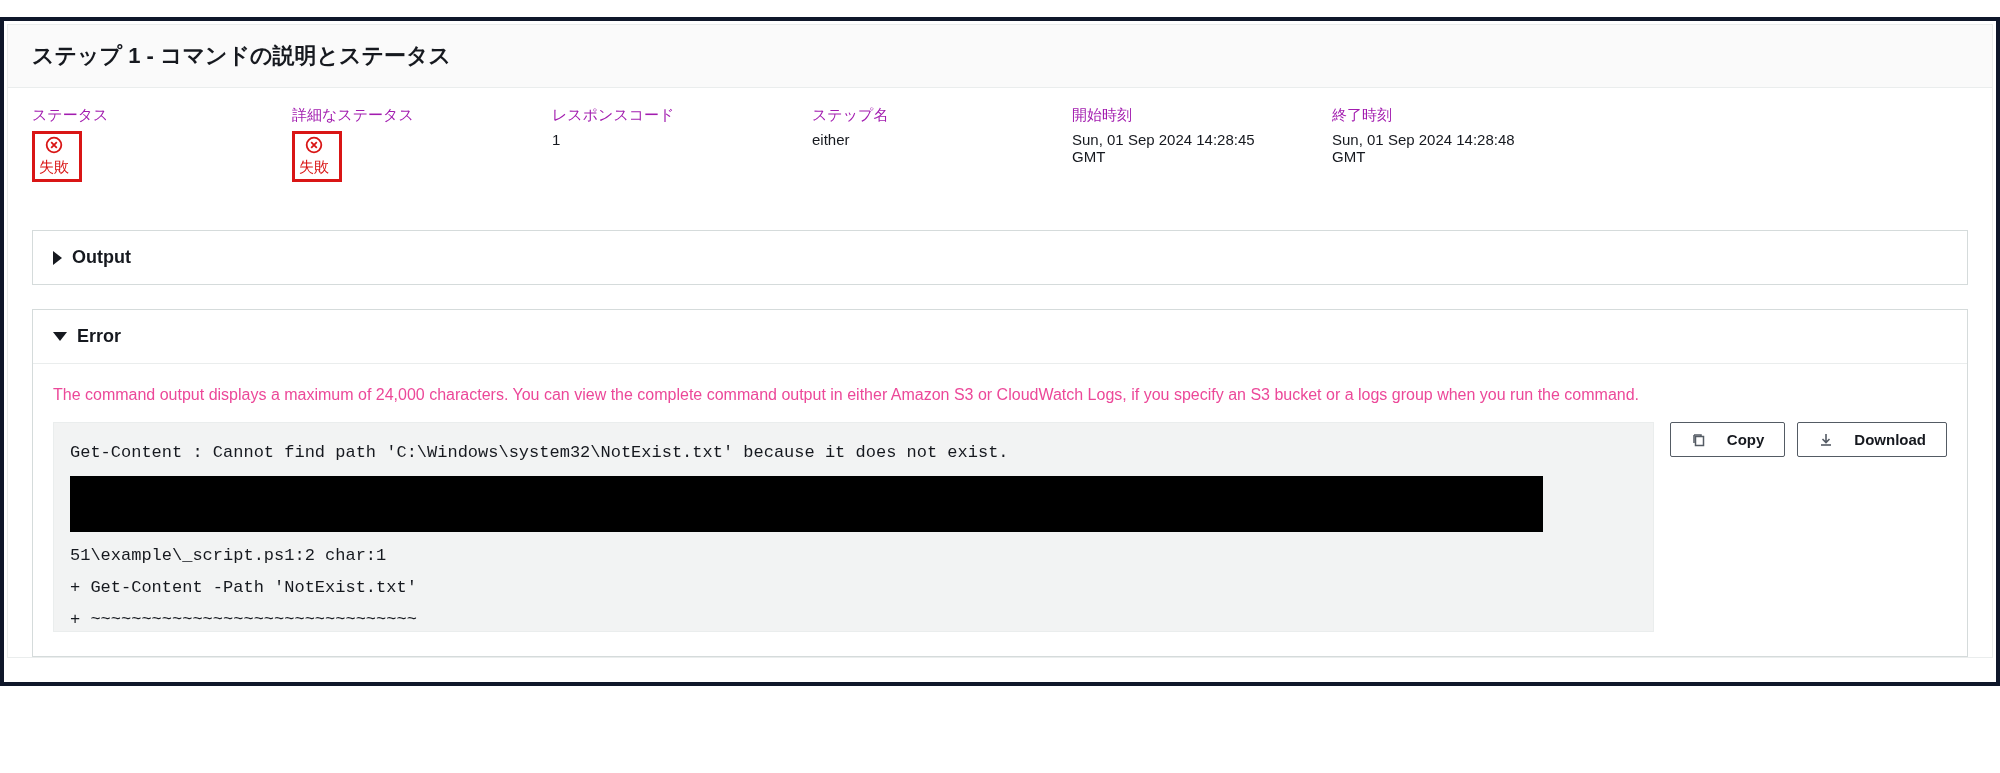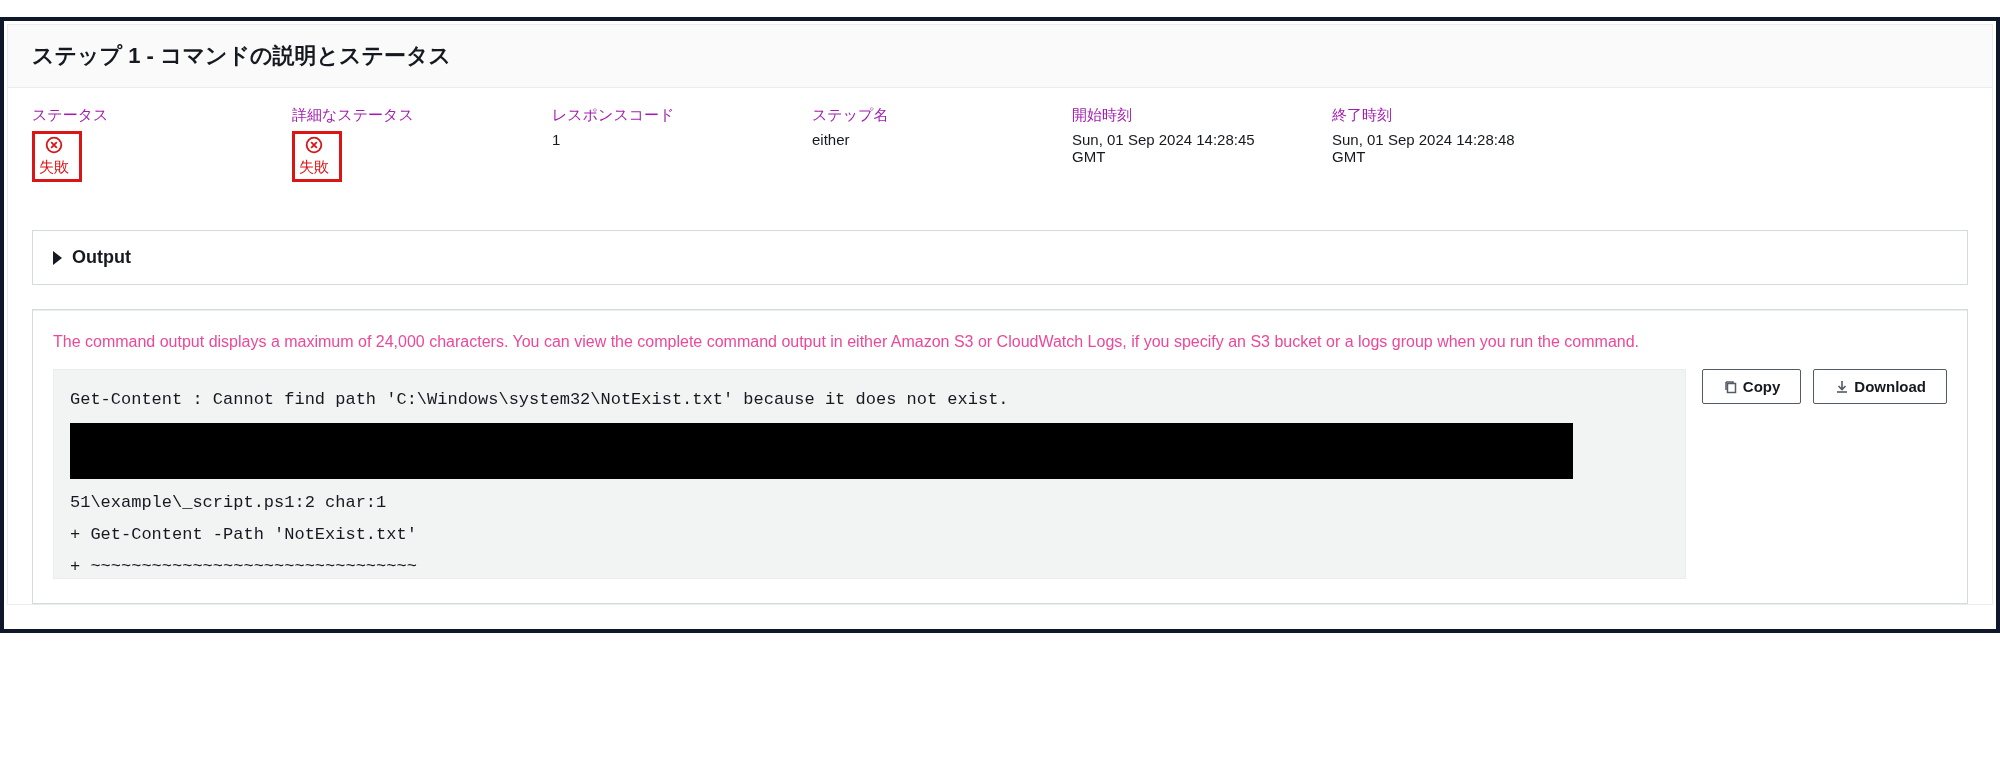--- a/index.html
+++ b/index.html
@@ -135,21 +135,21 @@
   }
   .btn {
     border: 1px solid #545b64;
     background: #ffffff;
     color: #16191f;
     padding: 8px 20px;
     font-size: 15px;
     font-weight: 700;
     display: inline-flex;
     align-items: center;
-    gap: 4px;
+    gap: 20px;
     cursor: pointer;
     border-radius: 2px;
   }
   .btn svg { width:16px; height:16px; }
   ::-webkit-scrollbar { width: 16px; }
   ::-webkit-scrollbar-track { background: #f1f1f1; }
   ::-webkit-scrollbar-thumb { background: #c1c1c1; border-radius: 8px; border: 3px solid #f1f1f1; }
   .outer { padding: 3px 3px 24px 3px; border:4px solid #0f172a;margin-top:17px; }
 </style>
 </head>
@@ -201,20 +201,24 @@
   </div>
 
   <div class="expand-panel">
     <div class="expand-header">
       <span class="caret right"></span>
       <span class="expand-title">Output</span>
     </div>
   </div>
 
   <div class="expand-panel" style="margin-bottom:0;">
+    <div class="expand-header">
+      <span class="caret down"></span>
+      <span class="expand-title">Error</span>
+    </div>
     <div class="expand-body">
       <div class="help-text">The command output displays a maximum of 24,000 characters. You can view the complete command output in either Amazon S3 or CloudWatch Logs, if you specify an S3 bucket or a logs group when you run the command.</div>
       <div class="error-row">
         <div class="code-box">
           <div class="code-line">Get-Content : Cannot find path 'C:\Windows\system32\NotExist.txt' because it does not exist.</div>
           <span class="redact"></span>
           <div class="code-line">51\example\_script.ps1:2 char:1</div>
           <div class="code-line">+ Get-Content -Path 'NotExist.txt'</div>
           <div class="code-line">+ ~~~~~~~~~~~~~~~~~~~~~~~~~~~~~~~~</div>
         </div>

